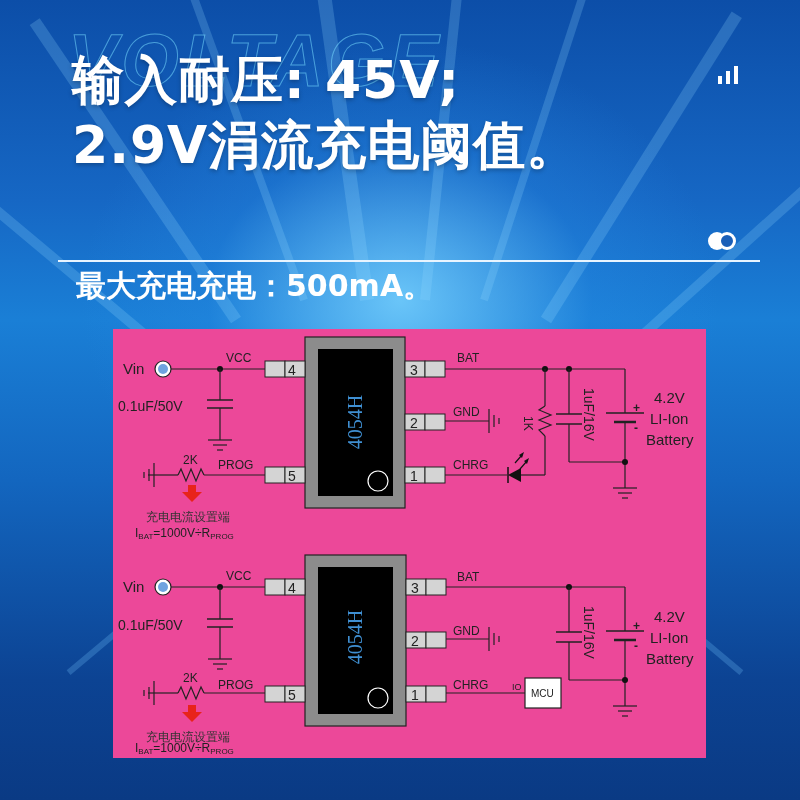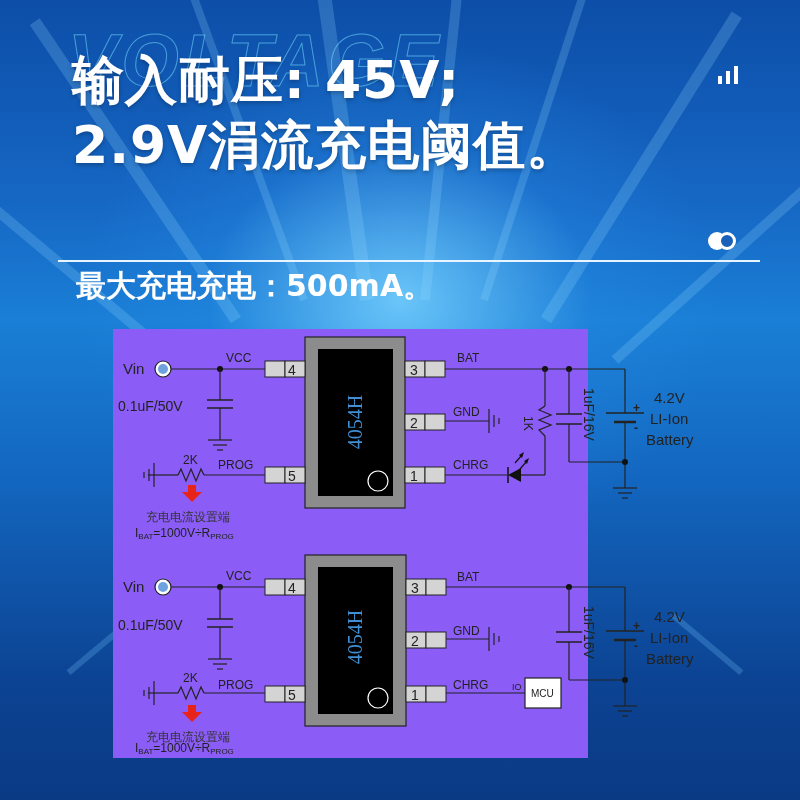--- a/index.html
+++ b/index.html
@@ -19,21 +19,21 @@
   .h1.l1 { top:54px; }
   .h1.l2 { top:119px; }
   .sub { position:absolute; left:76px; top:222px; color:#fff; font-weight:bold; font-size:30px; white-space:nowrap;
     font-family:"DejaVu Sans", sans-serif;margin-top:44px; }
   .rule { position:absolute; left:58px; top:260px; width:702px; height:2px; background:#e8f4ff; }
   .signal { position:absolute; left:718px; top:66px; width:24px; height:18px; }
   .signal span { position:absolute; bottom:0; width:4px; background:#fff; }
   .toggle-icon { position:absolute; left:708px; top:232px; width:30px; height:18px; }
   .toggle-icon .a { position:absolute; left:0; top:0; width:18px; height:18px; border-radius:50%; background:#fff; }
   .toggle-icon .b { position:absolute; left:10px; top:0; width:12px; height:12px; border-radius:50%; border:3px solid #fff; background:#1a5fb8; }
-  .panel { position:absolute; left:113px; top:329px; width:475px; height:429px; background:#8b5cf6; }
+  .panel { position:absolute; left:113px; top:329px; width:593px; height:429px; background:#ec4899; }
   svg text { font-family:"Liberation Sans", sans-serif; }
 </style>
 </head>
 <body>
 
 <div class="bg">
   <div class="ray" style="left:360px;top:-40px;width:14px;height:340px;transform:rotate(-8deg);"></div>
   <div class="ray" style="left:420px;top:-40px;width:10px;height:340px;transform:rotate(6deg);"></div>
   <div class="ray" style="left:300px;top:-40px;width:8px;height:340px;transform:rotate(-20deg);"></div>
   <div class="ray" style="left:480px;top:-40px;width:8px;height:340px;transform:rotate(18deg);"></div>

